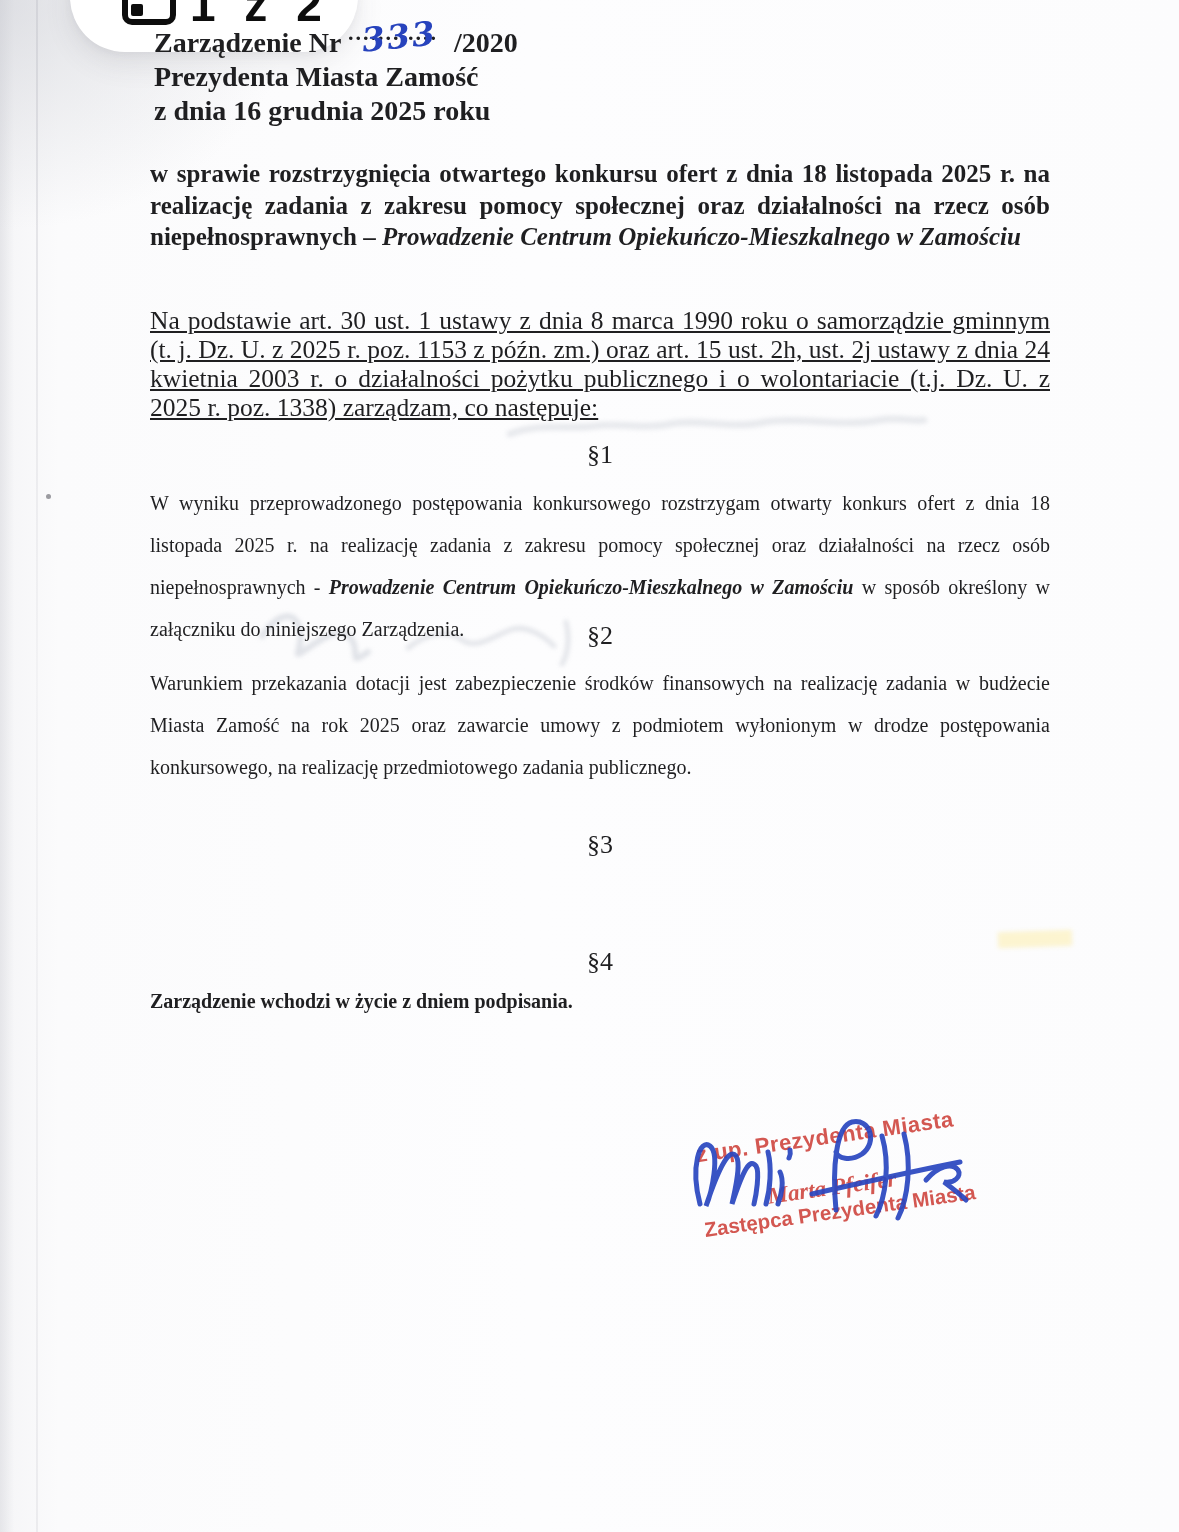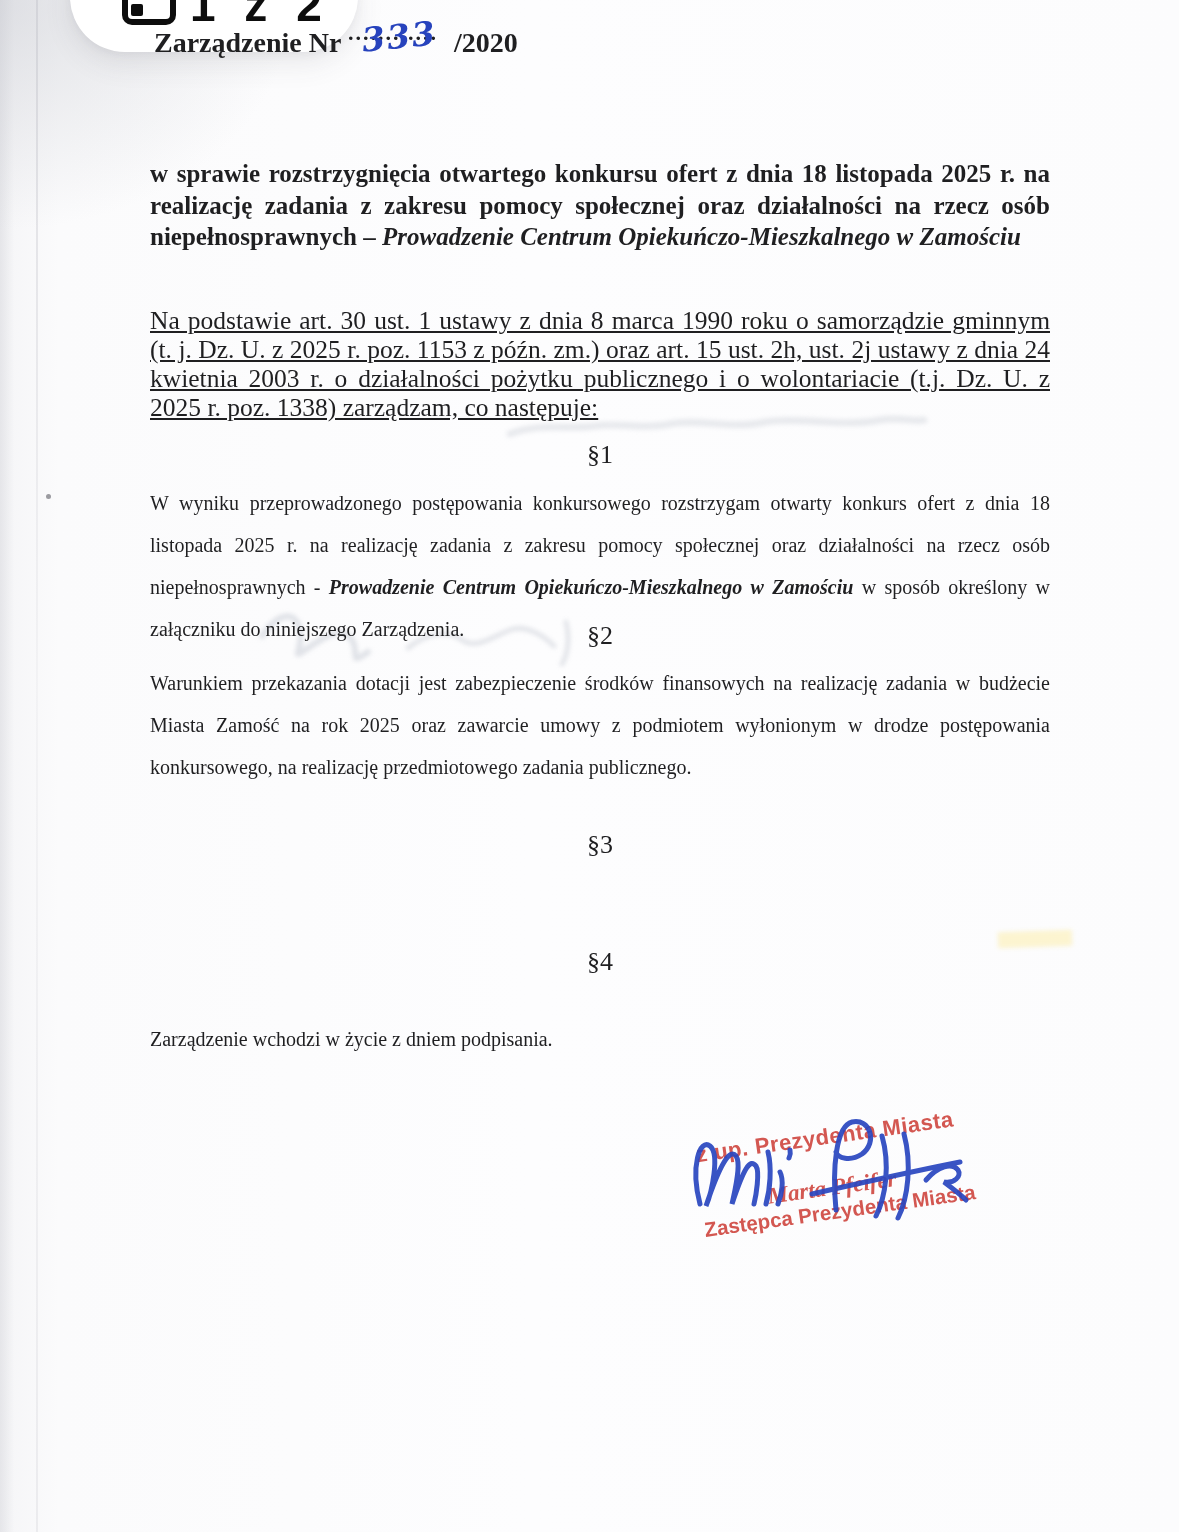--- a/index.html
+++ b/index.html
@@ -42,21 +42,21 @@
 
   .legal{position:absolute;left:150px;top:306px;width:900px;font-size:25.5px;
     line-height:29px;text-align:justify;text-decoration:underline;}
 
   .sec-h{position:absolute;left:150px;width:900px;text-align:center;font-size:26px;line-height:28px;}
   .sec-b{position:absolute;left:150px;width:900px;font-size:20px;line-height:42px;text-align:justify;}
   .emph-bi{font-weight:700;font-style:italic;}
   .h1{top:441px;} .b1{top:482px;}
   .h2{top:622px;} .b2{top:662px;}
   .h3{top:831px;} .b3{top:870px;}
-  .h4{top:948px;} .b4{top:1018px;}
+  .h4{top:948px;} .b4{top:980px;font-weight:bold;}
 
   .bleed{position:absolute;filter:blur(2px);}
   .bleed-a{left:500px;top:400px;width:430px;height:52px;opacity:0.55;}
   .bleed-b{left:248px;top:596px;width:390px;height:80px;opacity:0.6;}
 
   .stamp{position:absolute;left:698px;top:1124px;width:264px;transform:rotate(-8deg);
     text-align:center;color:#cf463f;opacity:0.9;}
   .stamp .s1{font-family:"Liberation Sans",sans-serif;font-weight:700;font-size:22px;
     line-height:26px;letter-spacing:0.5px;margin-bottom:26px;white-space:nowrap;}
   .stamp .s2{font-weight:700;font-style:italic;font-size:23px;line-height:24px;white-space:nowrap;}
@@ -90,20 +90,22 @@
   </div>
 
   <div class="title">
     <div>
       <span>Zarządzenie Nr</span>
       <span class="nr-wrap">
         <span class="nr-dots">............</span>
         <span class="nr-value">333</span>
       </span><span>/2020</span>
     </div>
+    <div>Prezydenta Miasta Zamość</div>
+    <div>z dnia 16 grudnia 2025 roku</div>
   </div>
 
   <div class="subject">
     <span>w sprawie rozstrzygnięcia otwartego konkursu ofert z dnia 18 listopada 2025 r. na realizację zadania z zakresu pomocy społecznej oraz działalności na rzecz osób niepełnosprawnych – </span><span class="emph">Prowadzenie Centrum Opiekuńczo-Mieszkalnego w Zamościu</span>
   </div>
 
   <div class="legal">Na podstawie art. 30 ust. 1 ustawy z dnia 8 marca 1990 roku o samorządzie gminnym (t. j. Dz. U. z 2025 r. poz. 1153 z późn. zm.) oraz art. 15 ust. 2h, ust. 2j ustawy z dnia 24 kwietnia 2003 r. o działalności pożytku publicznego i o wolontariacie (t.j. Dz. U. z 2025 r. poz. 1338) zarządzam, co następuje:</div>
 
   <div class="sec-h h1">§1</div>
   <div class="sec-b b1">

